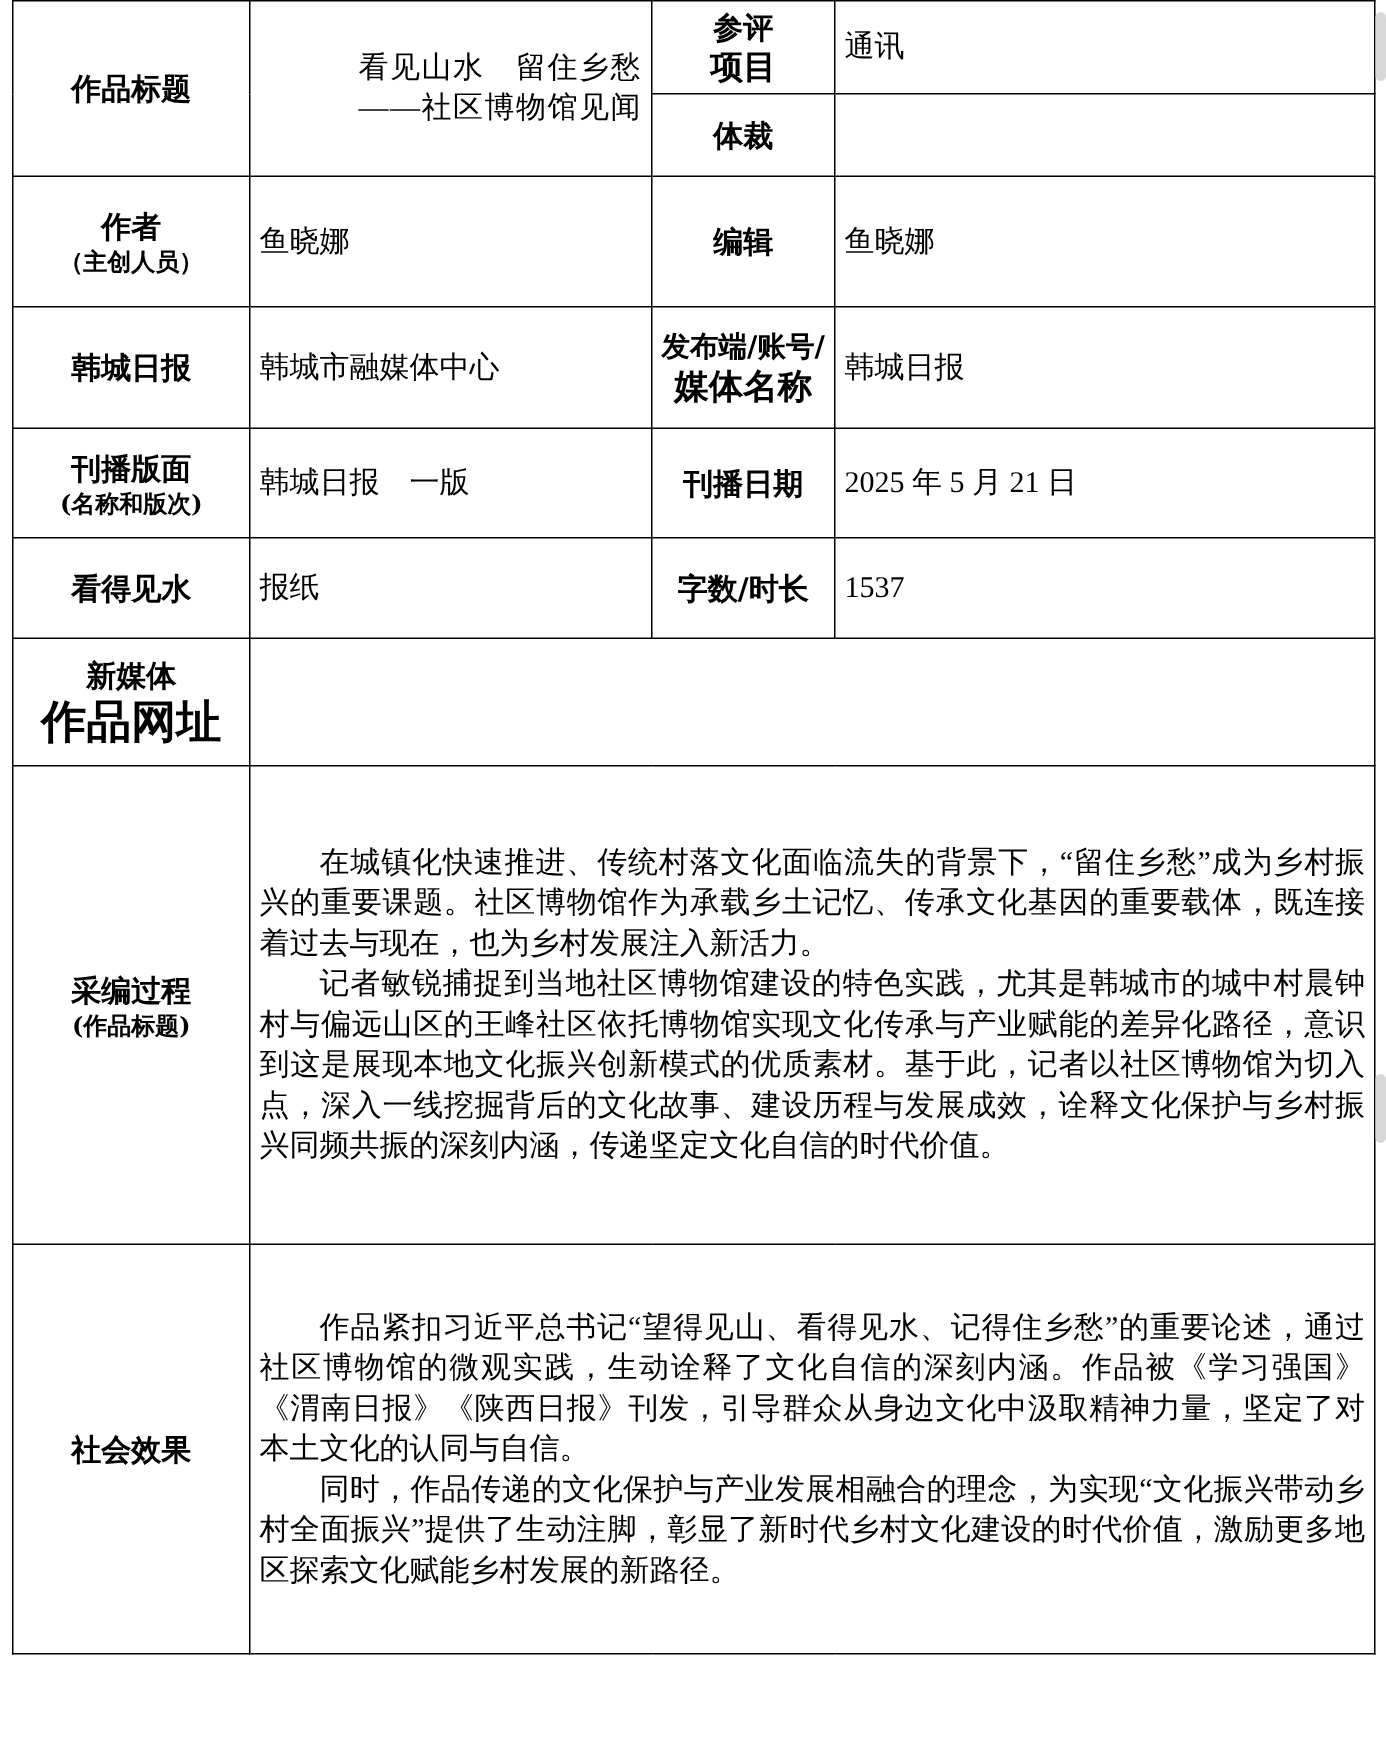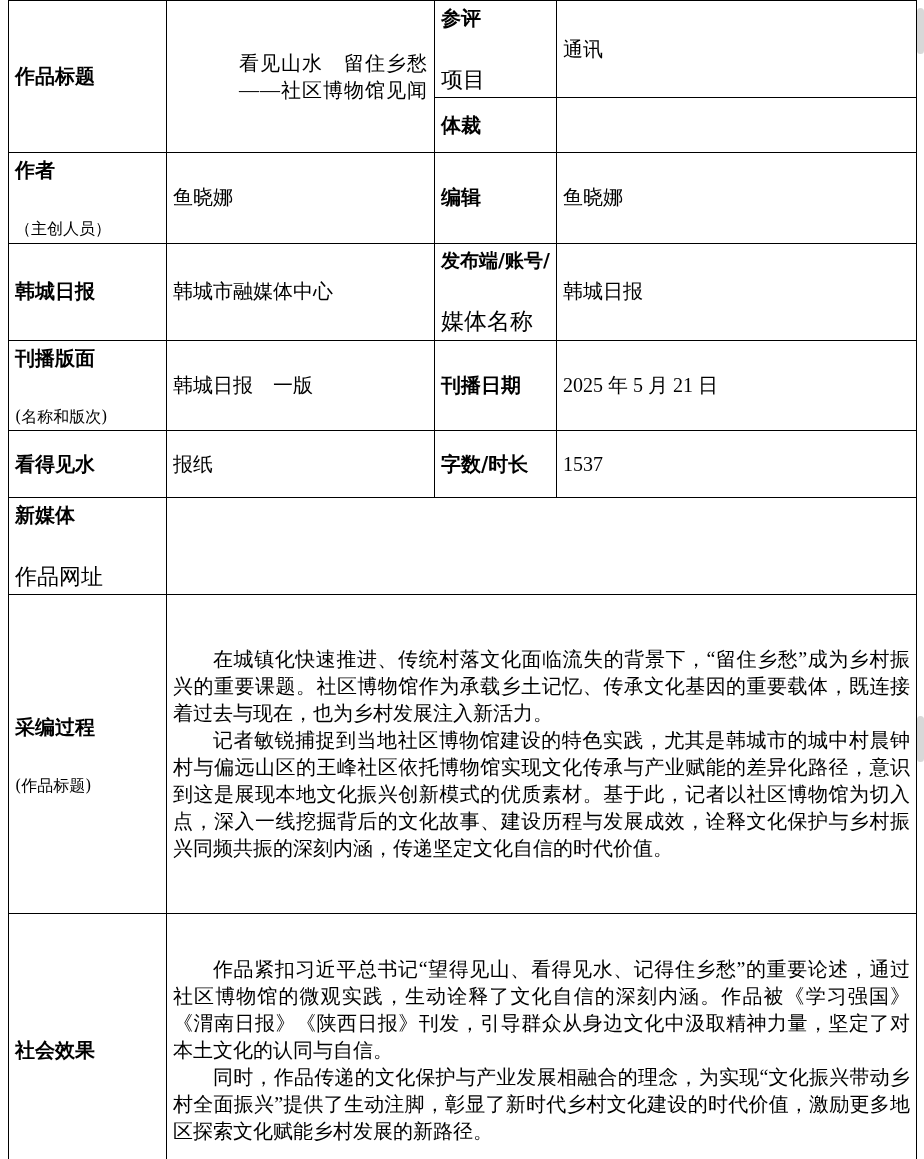--- a/index.html
+++ b/index.html
@@ -38,32 +38,31 @@
     margin: 0 auto;
   }
   table.main td {
     border: 1px solid #000000;
     vertical-align: middle;
     padding: 4px 6px;
     font-size: 20px;
     line-height: 1.35;
   }
   .lbl {
-    text-align: left;
+    text-align: center;
     font-weight: 700;
     font-family: "DejaVu Serif", "Liberation Serif", serif;
     font-size: 22px;
     line-height: 1.25;
   }
   .lbl .sub {
     display: block;
     font-size: 16px;
-    font-weight: 400;
+    font-weight: 700;
     line-height: 1.2;
-    margin-top: 35px;
   }
   .val {
     font-size: 21px;
     font-family: "Liberation Serif", "DejaVu Serif", serif;
   }
   .title-cell {
     text-align: right;
     font-size: 21px;
     line-height: 1.5;
     padding-left: 26px;
@@ -164,21 +163,21 @@
       <tr>
         <td class="lbl" style="height:58px">看得见水</td>
         <td class="val">报纸</td>
         <td class="lbl">字数/时长</td>
         <td class="val">1537</td>
       </tr>
 
       <tr>
         <td class="lbl" style="height:76px">
           <span>新媒体</span>
-          <span class="sub" style="font-size:22px">作品网址</span>
+          <span class="sub" style="font-size:30px">作品网址</span>
         </td>
         <td class="val" colspan="3"></td>
       </tr>
 
       <tr>
         <td class="lbl" style="height:310px">
           <span>采编过程</span>
           <span class="sub">(作品标题)</span>
         </td>
         <td class="body-cell" colspan="3">

